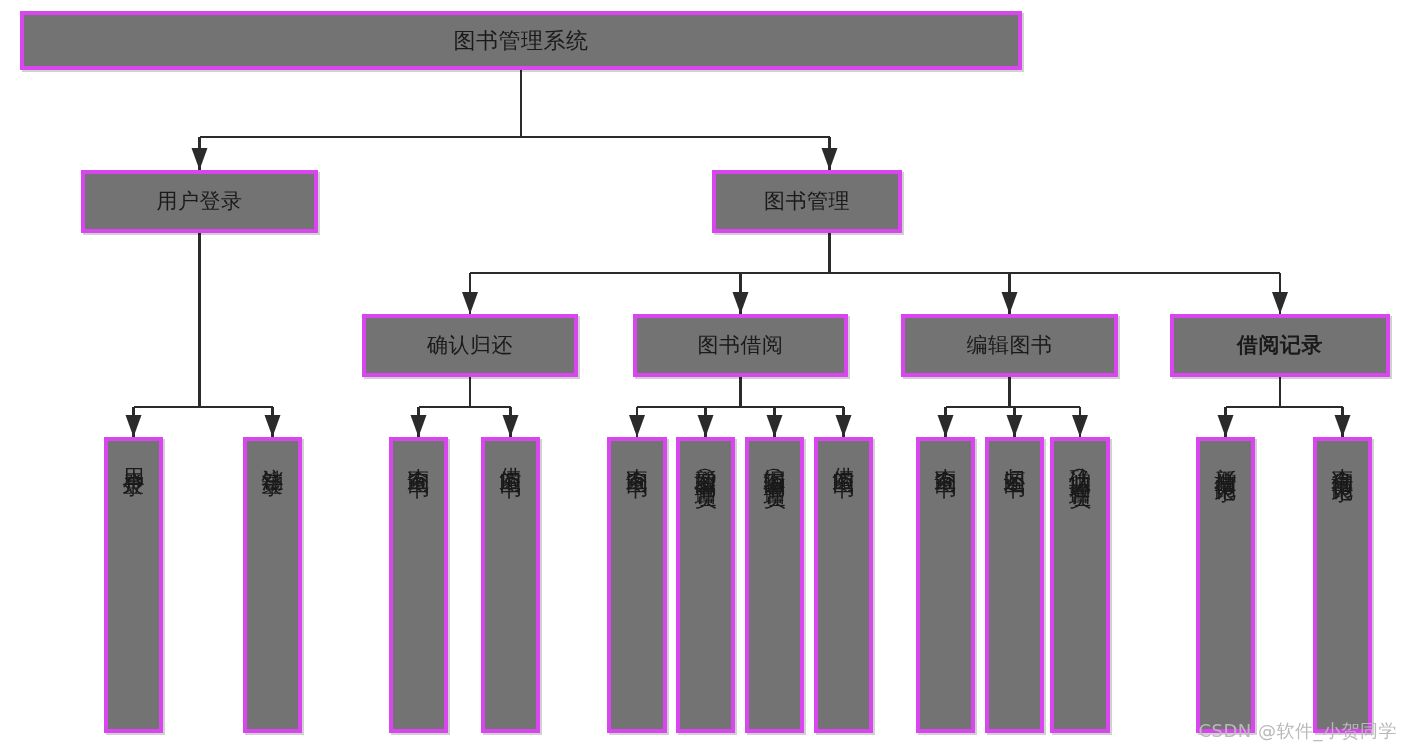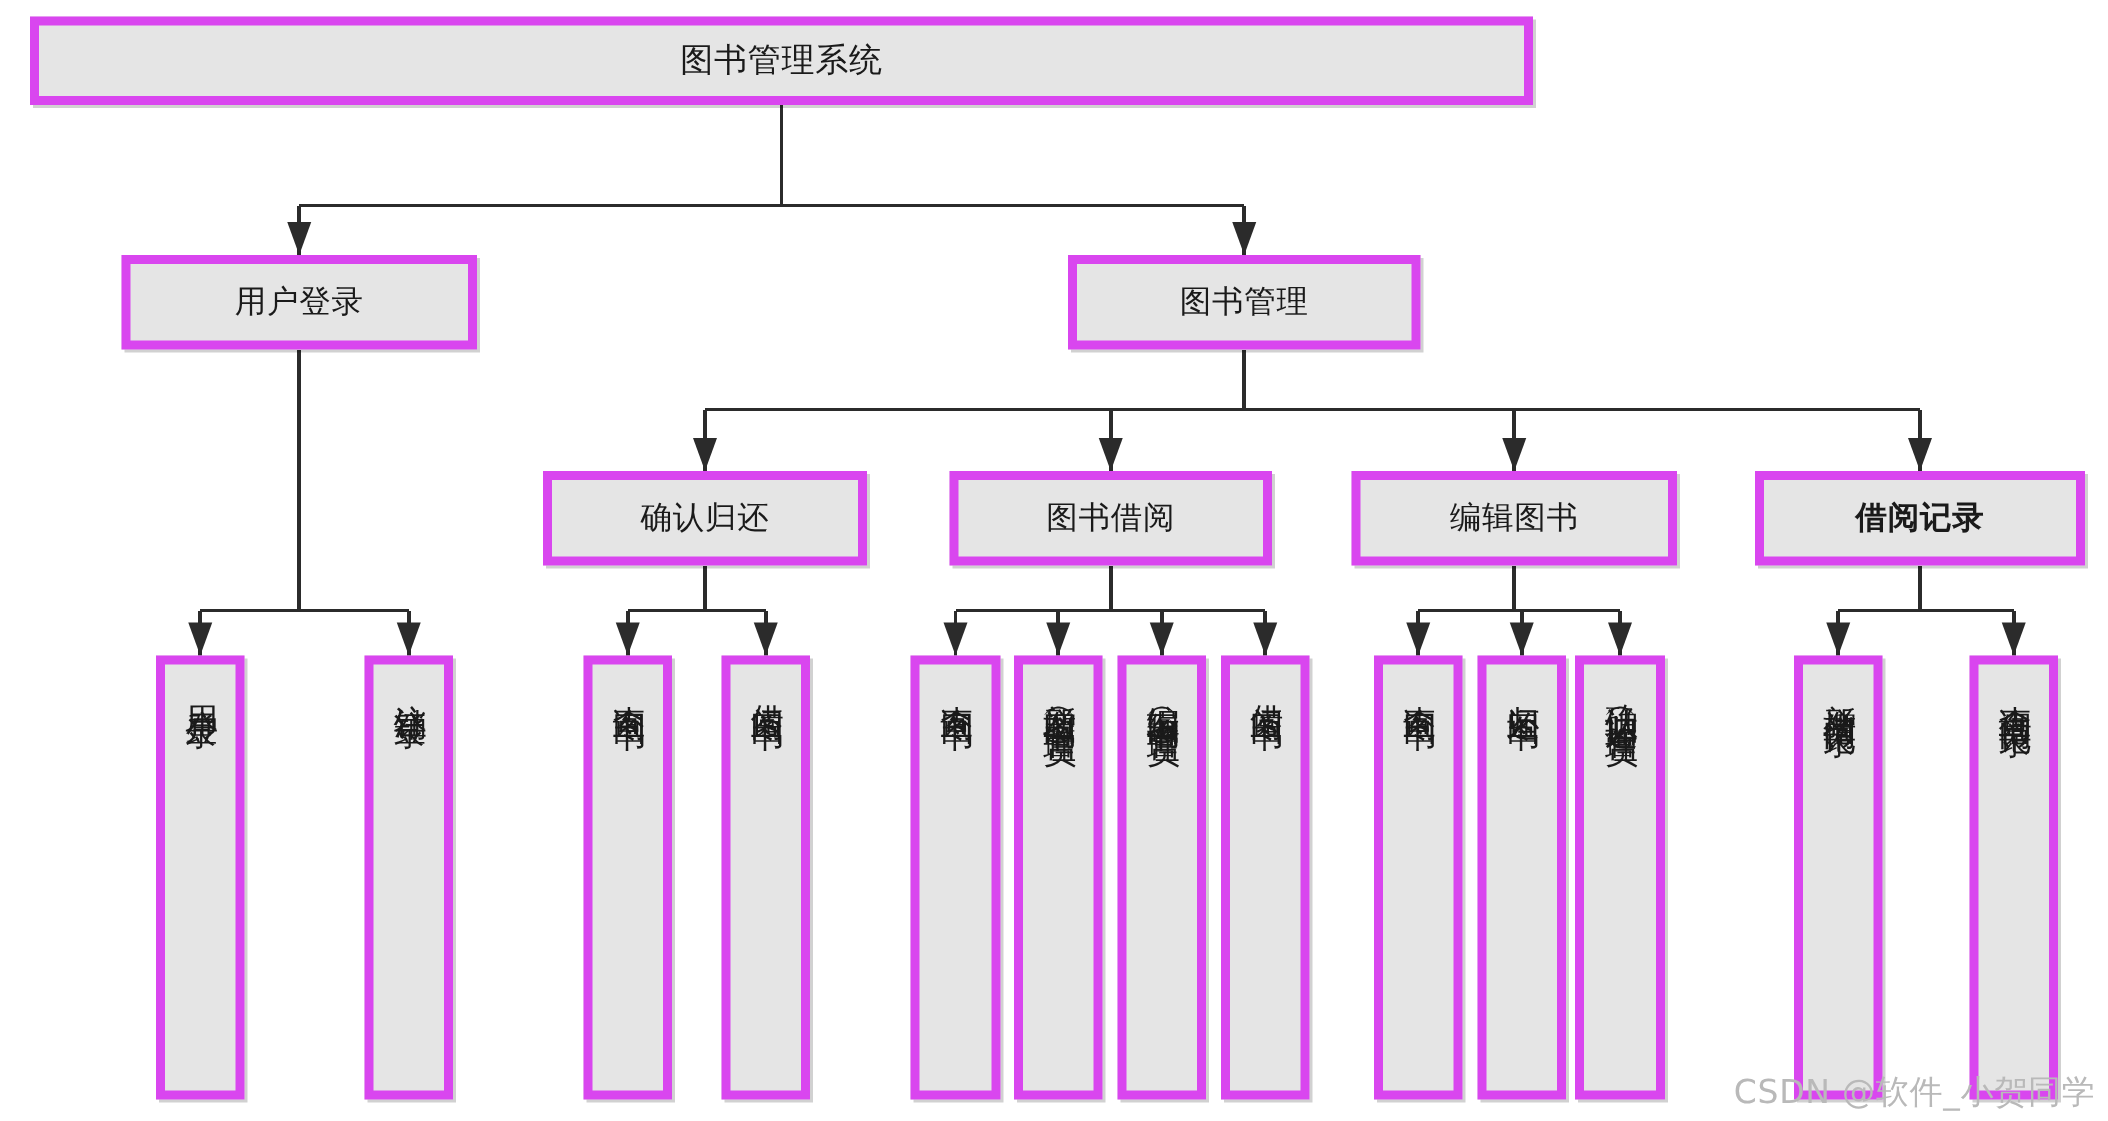--- a/index.html
+++ b/index.html
@@ -20,22 +20,22 @@
   #edges {
     position: absolute;
     left: 0;
     top: 0;
     width: 1405px;
     height: 747px;
   }
   .node {
     position: absolute;
     box-sizing: border-box;
-    background: #e5e5e5;
-    border: 6px solid #d946ef;
+    background: #737373;
+    border: 4px solid #d946ef;
     box-shadow: 2px 2px 0 rgba(0,0,0,0.18);
     display: flex;
     align-items: center;
     justify-content: center;
     color: #1a1a1a;
   }
   .node .lbl {
     display: block;
     text-align: center;
     line-height: 1.08;
@@ -54,21 +54,21 @@
     text-orientation: upright;
     font-size: 22px;
     letter-spacing: 3px;
     line-height: 1;
   }
   .node.root .lbl { font-size: 22px; }
   #watermark {
     position: absolute;
     right: 8px;
     bottom: 4px;
-    font-size: 22px;
+    font-size: 18px;
     color: #b9b9b9;
     letter-spacing: 0.5px;
     white-space: nowrap;
     pointer-events: none;
   }
 </style>
 </head>
 <body>
 
 <div id="canvas">
@@ -128,21 +128,21 @@
       <path d="M1334.5,415 L1342.5,437 L1350.5,415 Z" fill="#2b2b2b"></path>
     </svg>
 
   <div id="nodes">
       <div class="node horiz root" style="left: 20px; top: 11px; width: 1002px; height: 59px;">
         <span class="lbl">图书管理系统</span>
       </div>
       <div class="node horiz" style="left: 81px; top: 170px; width: 237px; height: 63px;">
         <span class="lbl">用户登录</span>
       </div>
-      <div class="node horiz" style="left: 712px; top: 170px; width: 235px; height: 63px; font-family: Liberation Serif, serif;">
+      <div class="node horiz" style="left: 712px; top: 170px; width: 190px; height: 63px; font-family: Liberation Serif, serif;">
         <span class="lbl">图书管理</span>
       </div>
       <div class="node horiz" style="left: 362px; top: 314px; width: 216px; height: 63px;">
         <span class="lbl">确认归还</span>
       </div>
       <div class="node horiz" style="left: 633px; top: 314px; width: 215px; height: 63px;">
         <span class="lbl">图书借阅</span>
       </div>
       <div class="node horiz" style="left: 901px; top: 314px; width: 217px; height: 63px;">
         <span class="lbl">编辑图书</span>

